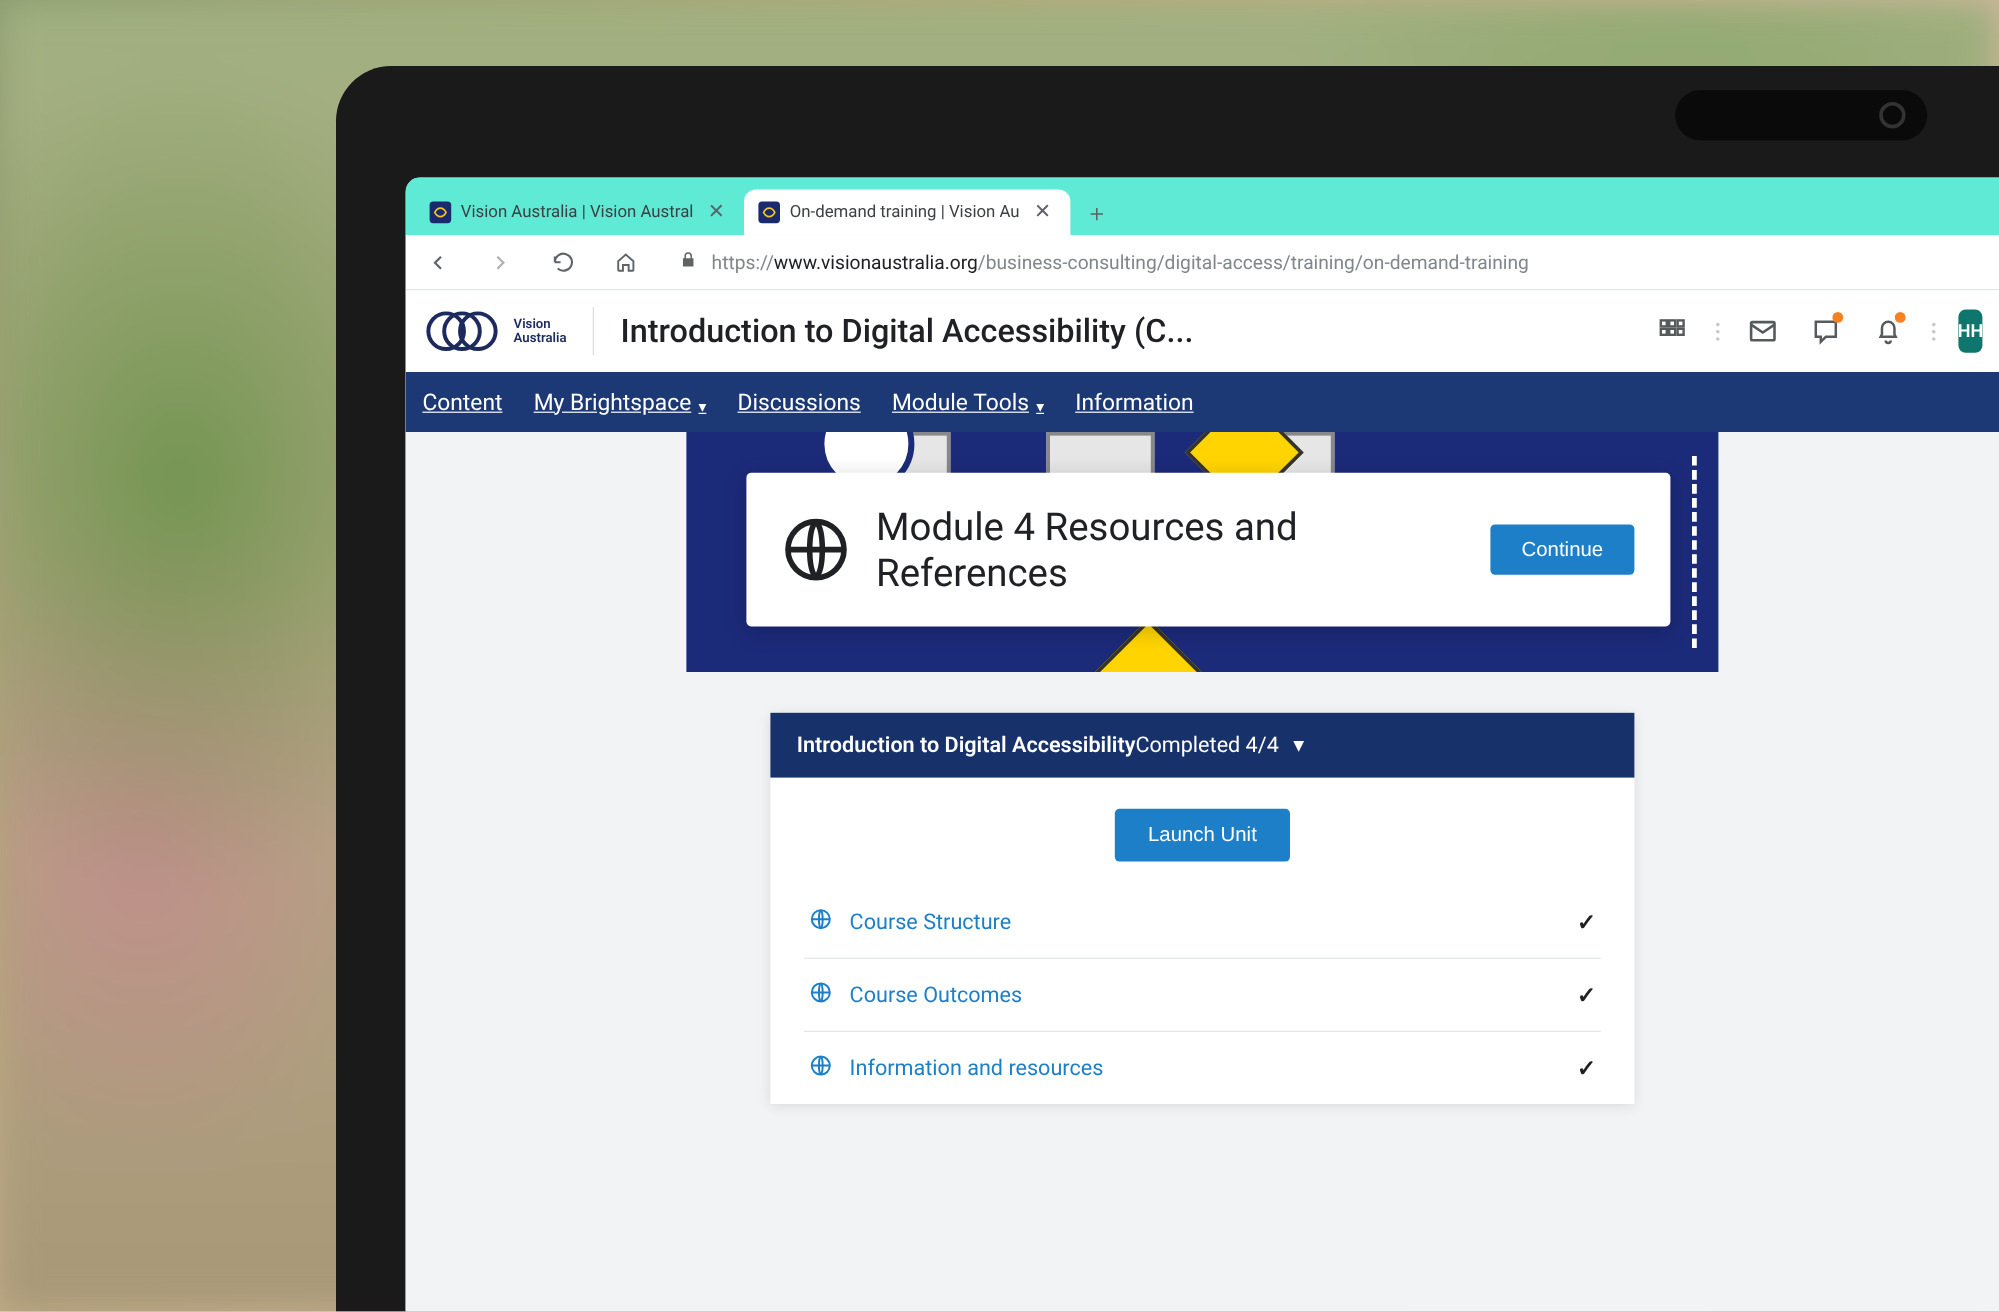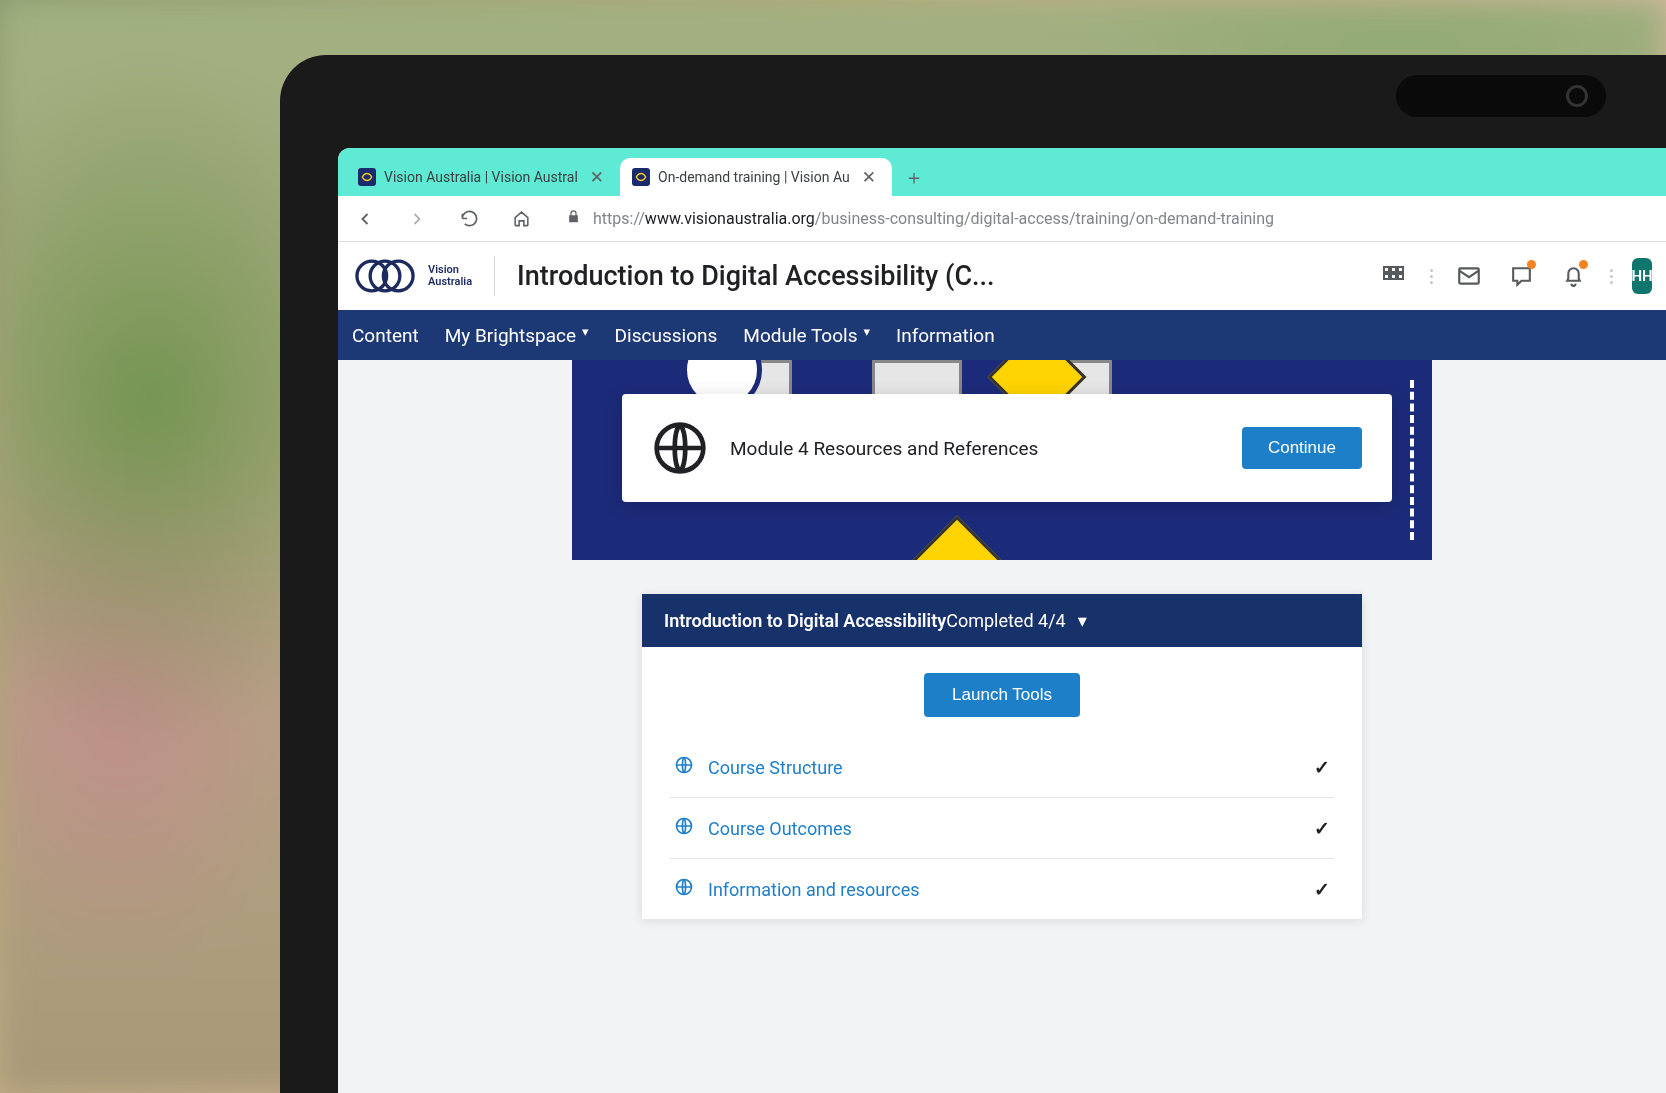--- a/index.html
+++ b/index.html
@@ -140,22 +140,23 @@
     font-weight:600; font-size:15px; border-radius:6px;
   }
   .vdiv { width:6px; display:flex; flex-direction:column; gap:3px; align-items:center; }
   .vdiv span { width:3px; height:3px; background:#c7c7c7; border-radius:50%; }
 
   .main-nav {
     background:#1c3875; height:50px; display:flex; align-items:center;
     padding:0 14px; gap:26px;
   }
   .nav-item {
-    color:#fff; font-size:19px; display:flex; align-items:flex-start; gap:6px;
+    color:#fff; font-size:19px; display:flex; align-items:flex-end; gap:6px;
     cursor:pointer;
+    text-decoration:underline;
   }
   .chev { font-size:13px; }
 
   .content-area {
     background:#f2f3f5; padding:0; min-height:800px;
     display:flex; flex-direction:column; align-items:center;
   }
 
   .banner-wrap {
     width:860px; position:relative; margin-top:0;
@@ -182,21 +183,21 @@
     border-right:4px dashed #fff;
   }
 
   .module-card {
     position:absolute; left:50px; right:40px; top:34px;
     background:#fff; border-radius:4px;
     box-shadow:0 4px 18px rgba(0,0,0,0.18);
     padding:26px 30px; display:flex; align-items:center; gap:22px;
   }
   .globe-lg svg { display:block; }
-  .module-title { flex:1; font-size:19px; color:#202124; font-weight:400; }
+  .module-title { flex:1; font-size:32px; color:#202124; font-weight:400; }
   .continue-btn {
     background:#1e7fc9; color:#fff; border:none;
     padding:11px 26px; font-size:17px; border-radius:4px; cursor:pointer;
   }
 
   .unit-panel {
     width:720px; margin-top:34px; background:#fff;
     box-shadow:0 2px 10px rgba(0,0,0,0.1);
   }
   .unit-header {
@@ -401,21 +402,21 @@
       <div class="unit-panel">
         <div class="unit-header">
           <span>Introduction to Digital Accessibility</span>
           <span class="right">
             <span>Completed 4/4</span>
             <span>▾</span>
           </span>
         </div>
         <div class="unit-body">
           <div class="launch-row">
-            <button class="launch-btn">Launch Tools</button>
+            <button class="launch-btn">Launch Unit</button>
           </div>
           <div class="unit-list">
             <div class="unit-item">
               <span class="globe-sm">
                 <svg width="20" height="20" viewBox="0 0 24 24" fill="none" stroke="currentColor" stroke-width="2">
                     <circle cx="12" cy="12" r="9"></circle>
                     <path d="M3 12h18M12 3c2.5 2.5 2.5 15.5 0 18M12 3c-2.5 2.5-2.5 15.5 0 18"></path>
                   </svg>
               </span>
               <span class="unit-label">Course Structure</span>

